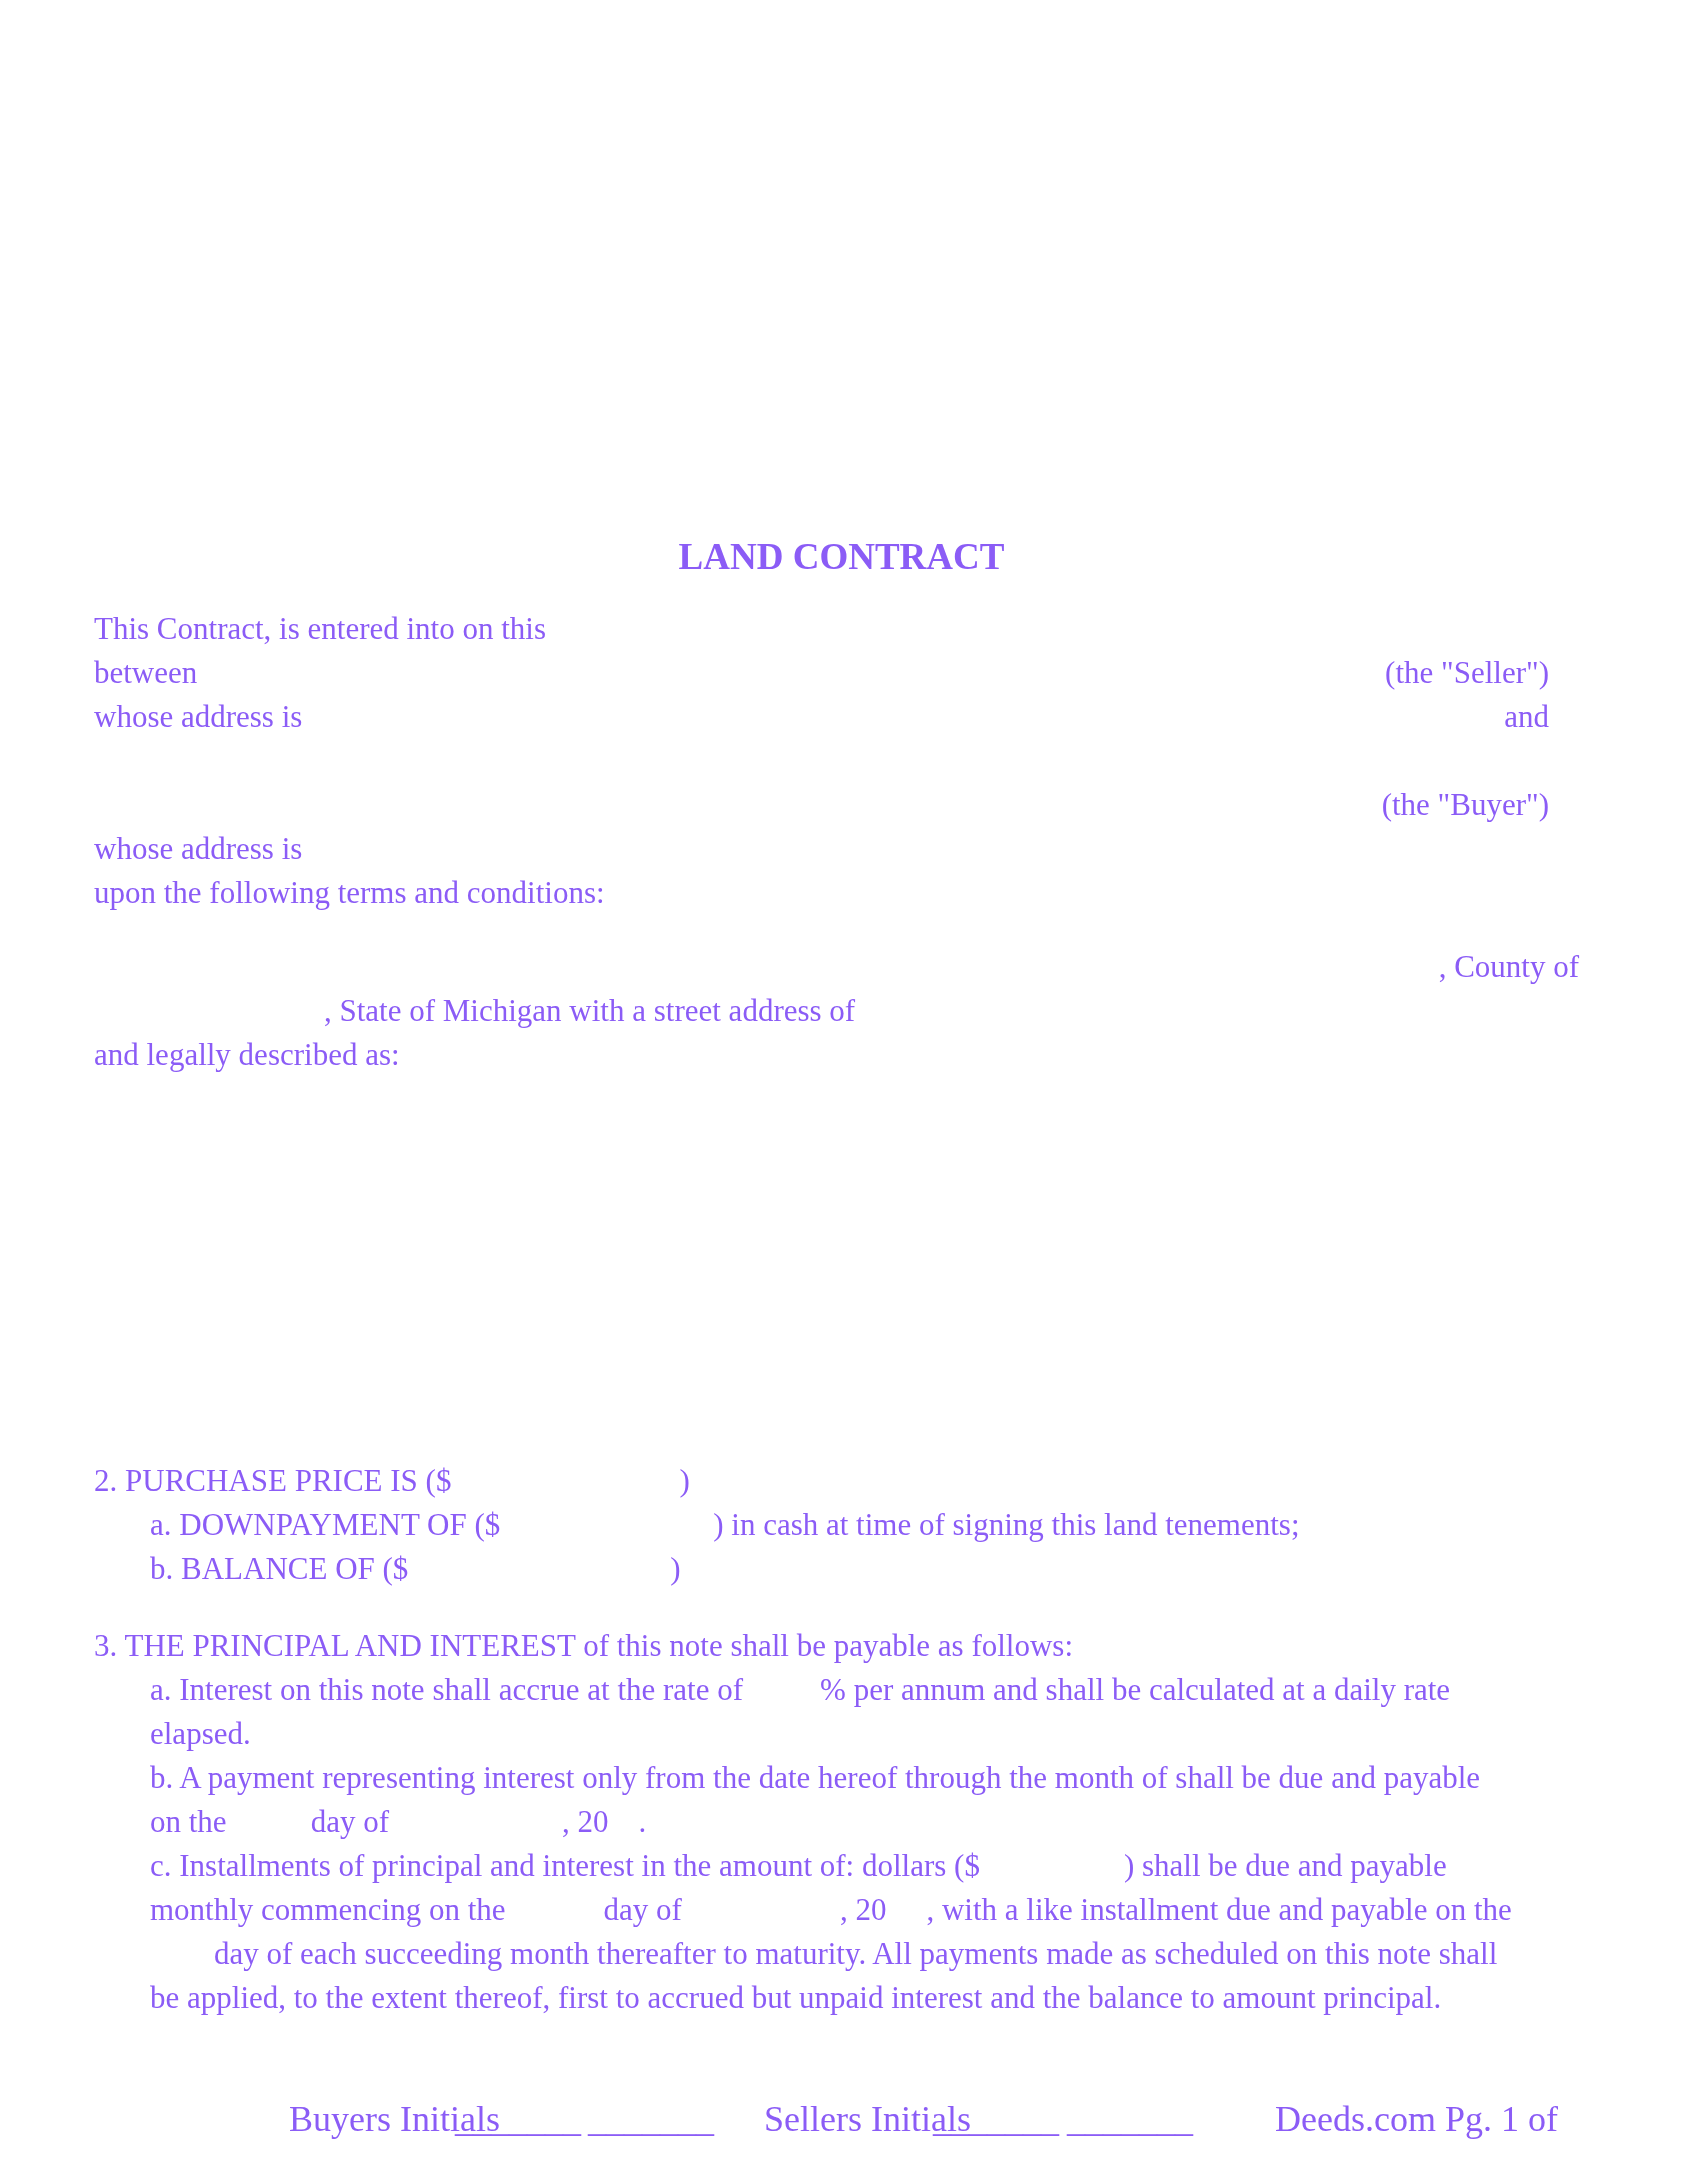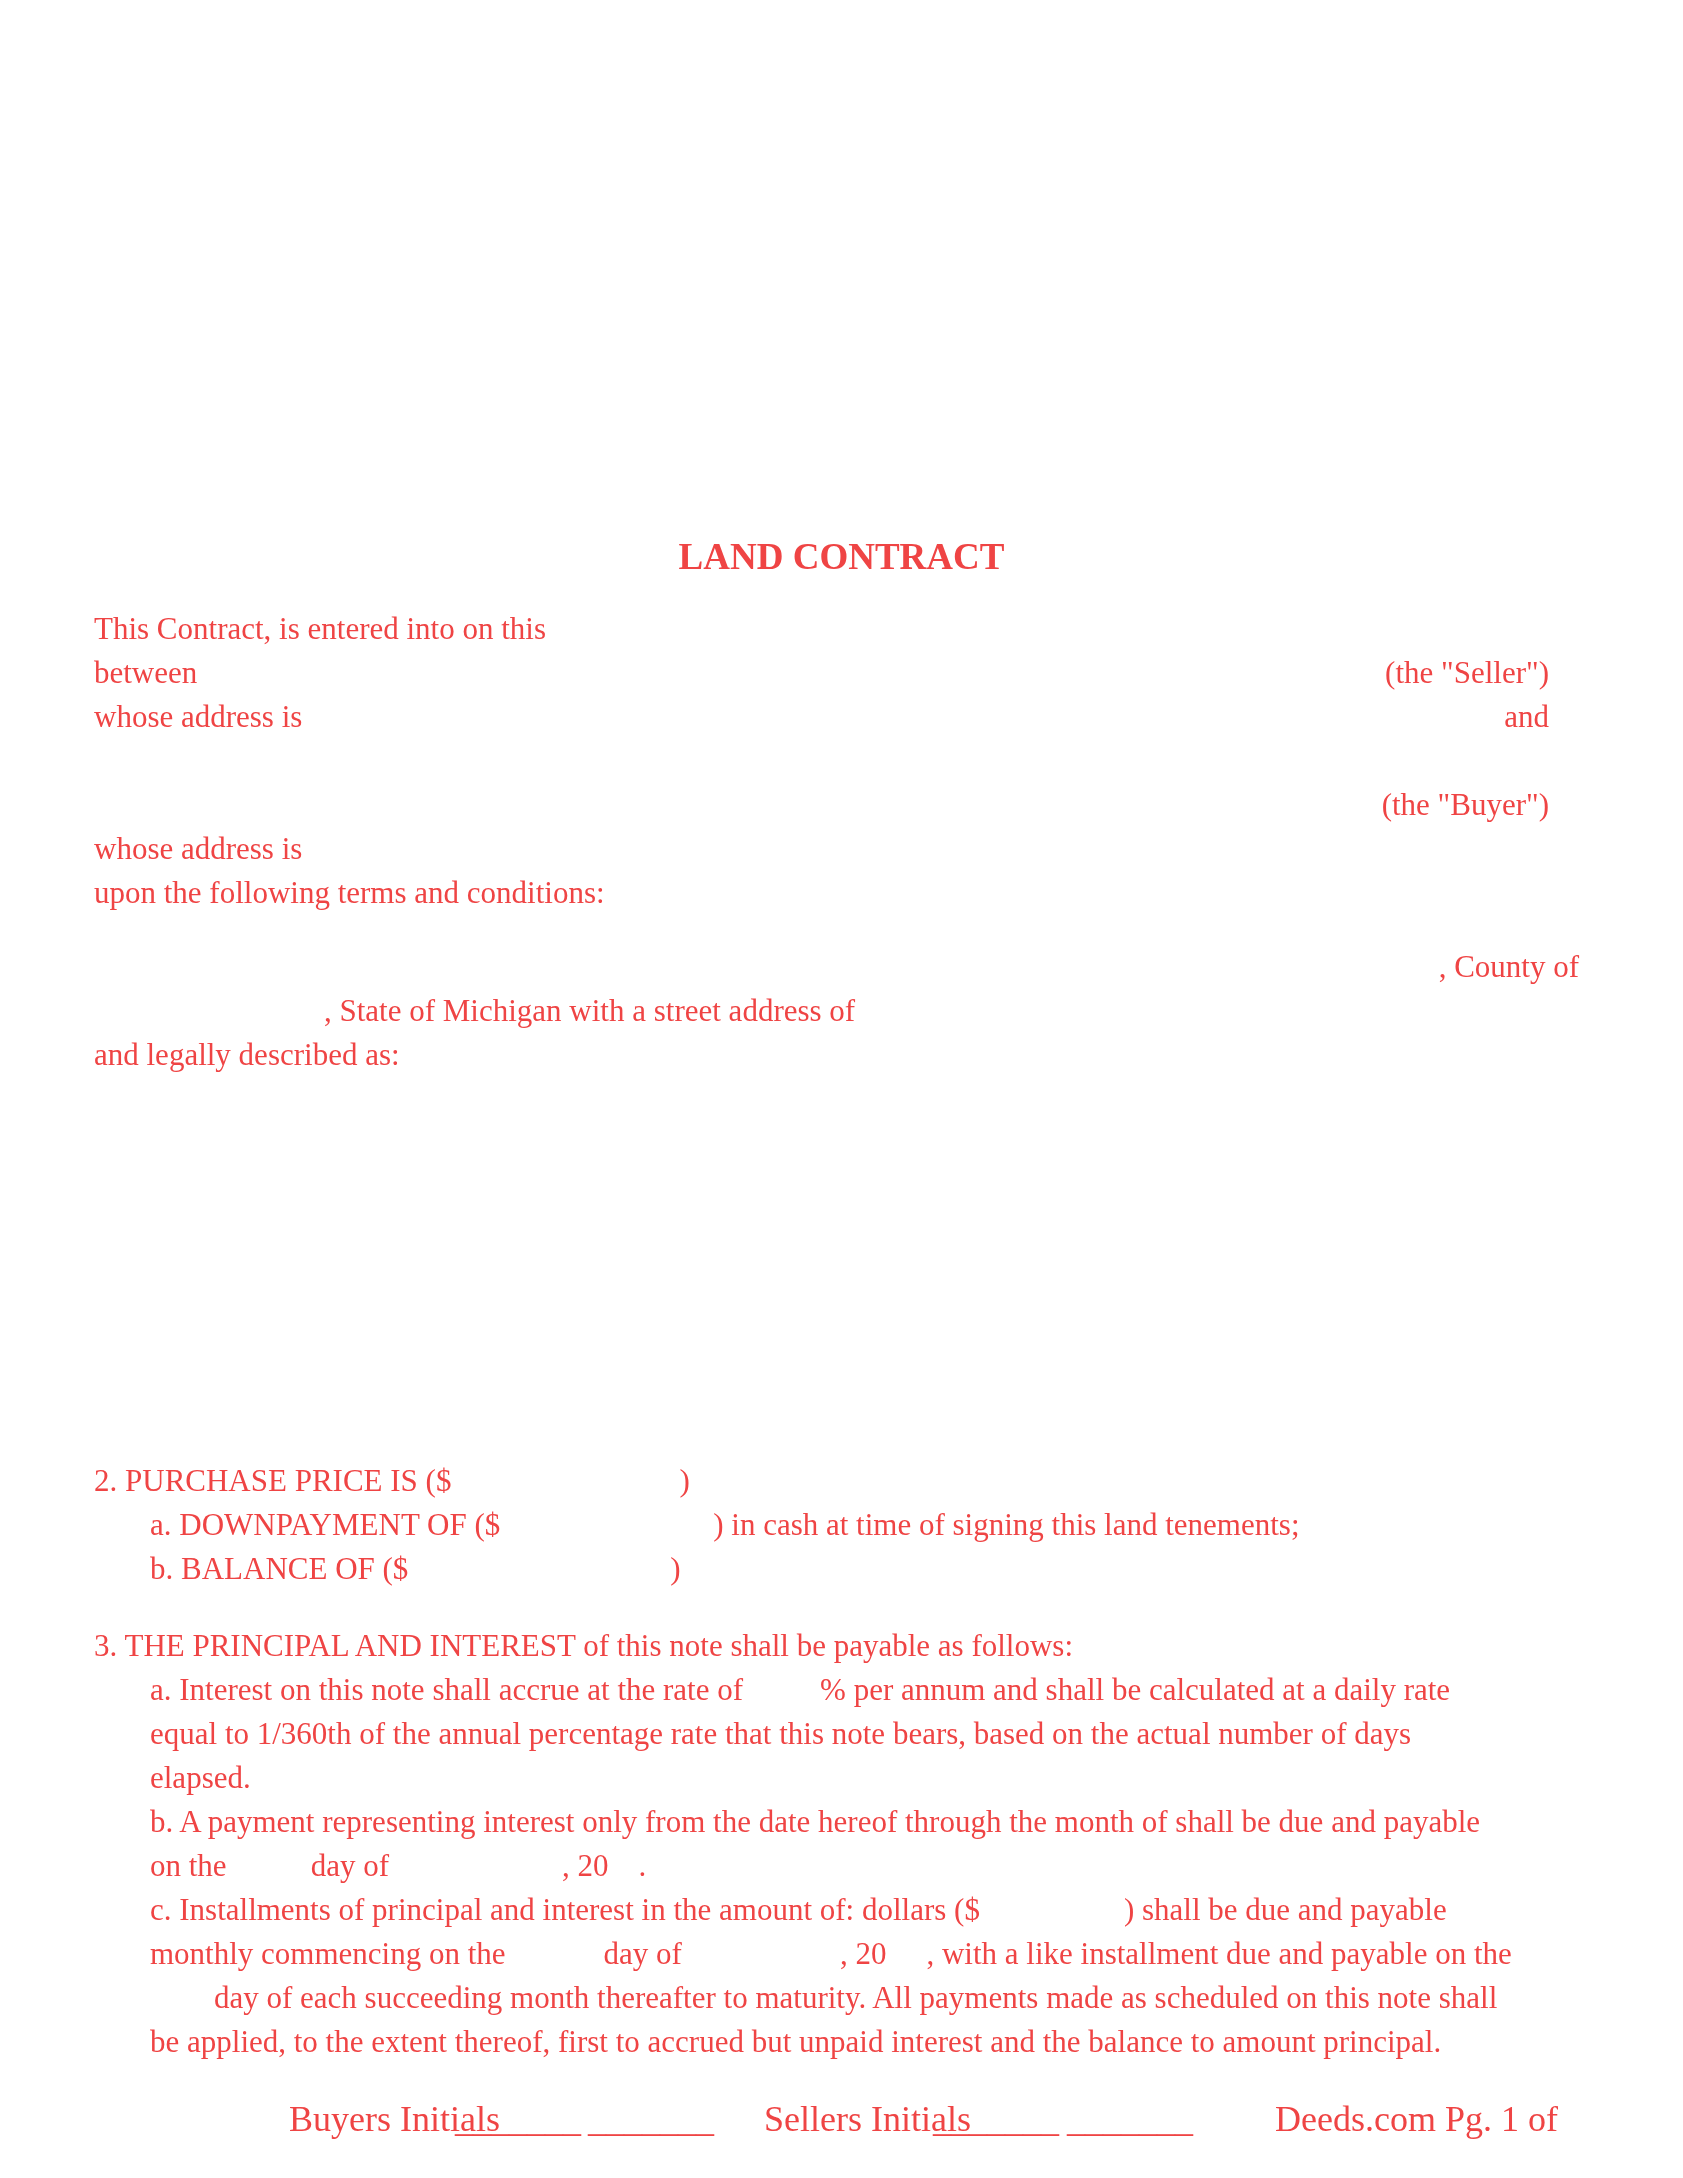--- a/index.html
+++ b/index.html
@@ -8,21 +8,21 @@
     background: #ffffff;
   }
   .page {
     position: relative;
     width: 1683px;
     height: 2178px;
     background: #ffffff;
     font-family: "Liberation Serif", serif;
     font-size: 31px;
     line-height: 44px;
-    color: #ef4444;
+    color: #8b5cf6;
     overflow: hidden;
   }
   .block {
     position: absolute;
     left: 0;
     width: 100%;
     box-sizing: border-box;
   }
   .line {
     position: relative;
@@ -124,23 +124,20 @@
   </div>
 
   <div class="block sec3">
     <div class="line">
       <span>3. THE PRINCIPAL AND INTEREST of this note shall be payable as follows:</span>
     </div>
     <div class="line sub">
       <span>a. Interest on this note shall accrue at the rate of</span><span class="gap" style="width:77px"></span><span>% per annum and shall be calculated at a daily rate</span>
     </div>
     <div class="line sub">
-      <span>equal to 1/360th of the annual percentage rate that this note bears, based on the actual number of days</span>
-    </div>
-    <div class="line sub">
       <span>elapsed.</span>
     </div>
     <div class="line sub">
       <span>b. A payment representing interest only from the date hereof through the month of shall be due and payable</span>
     </div>
     <div class="line sub">
       <span>on the</span><span class="gap" style="width:84px"></span><span>day of</span><span class="gap" style="width:173px"></span><span>, 20</span><span class="gap" style="width:30px"></span><span>.</span>
     </div>
     <div class="line sub">
       <span>c. Installments of principal and interest in the amount of: dollars ($</span><span class="gap" style="width:144px"></span><span>) shall be due and payable</span>

